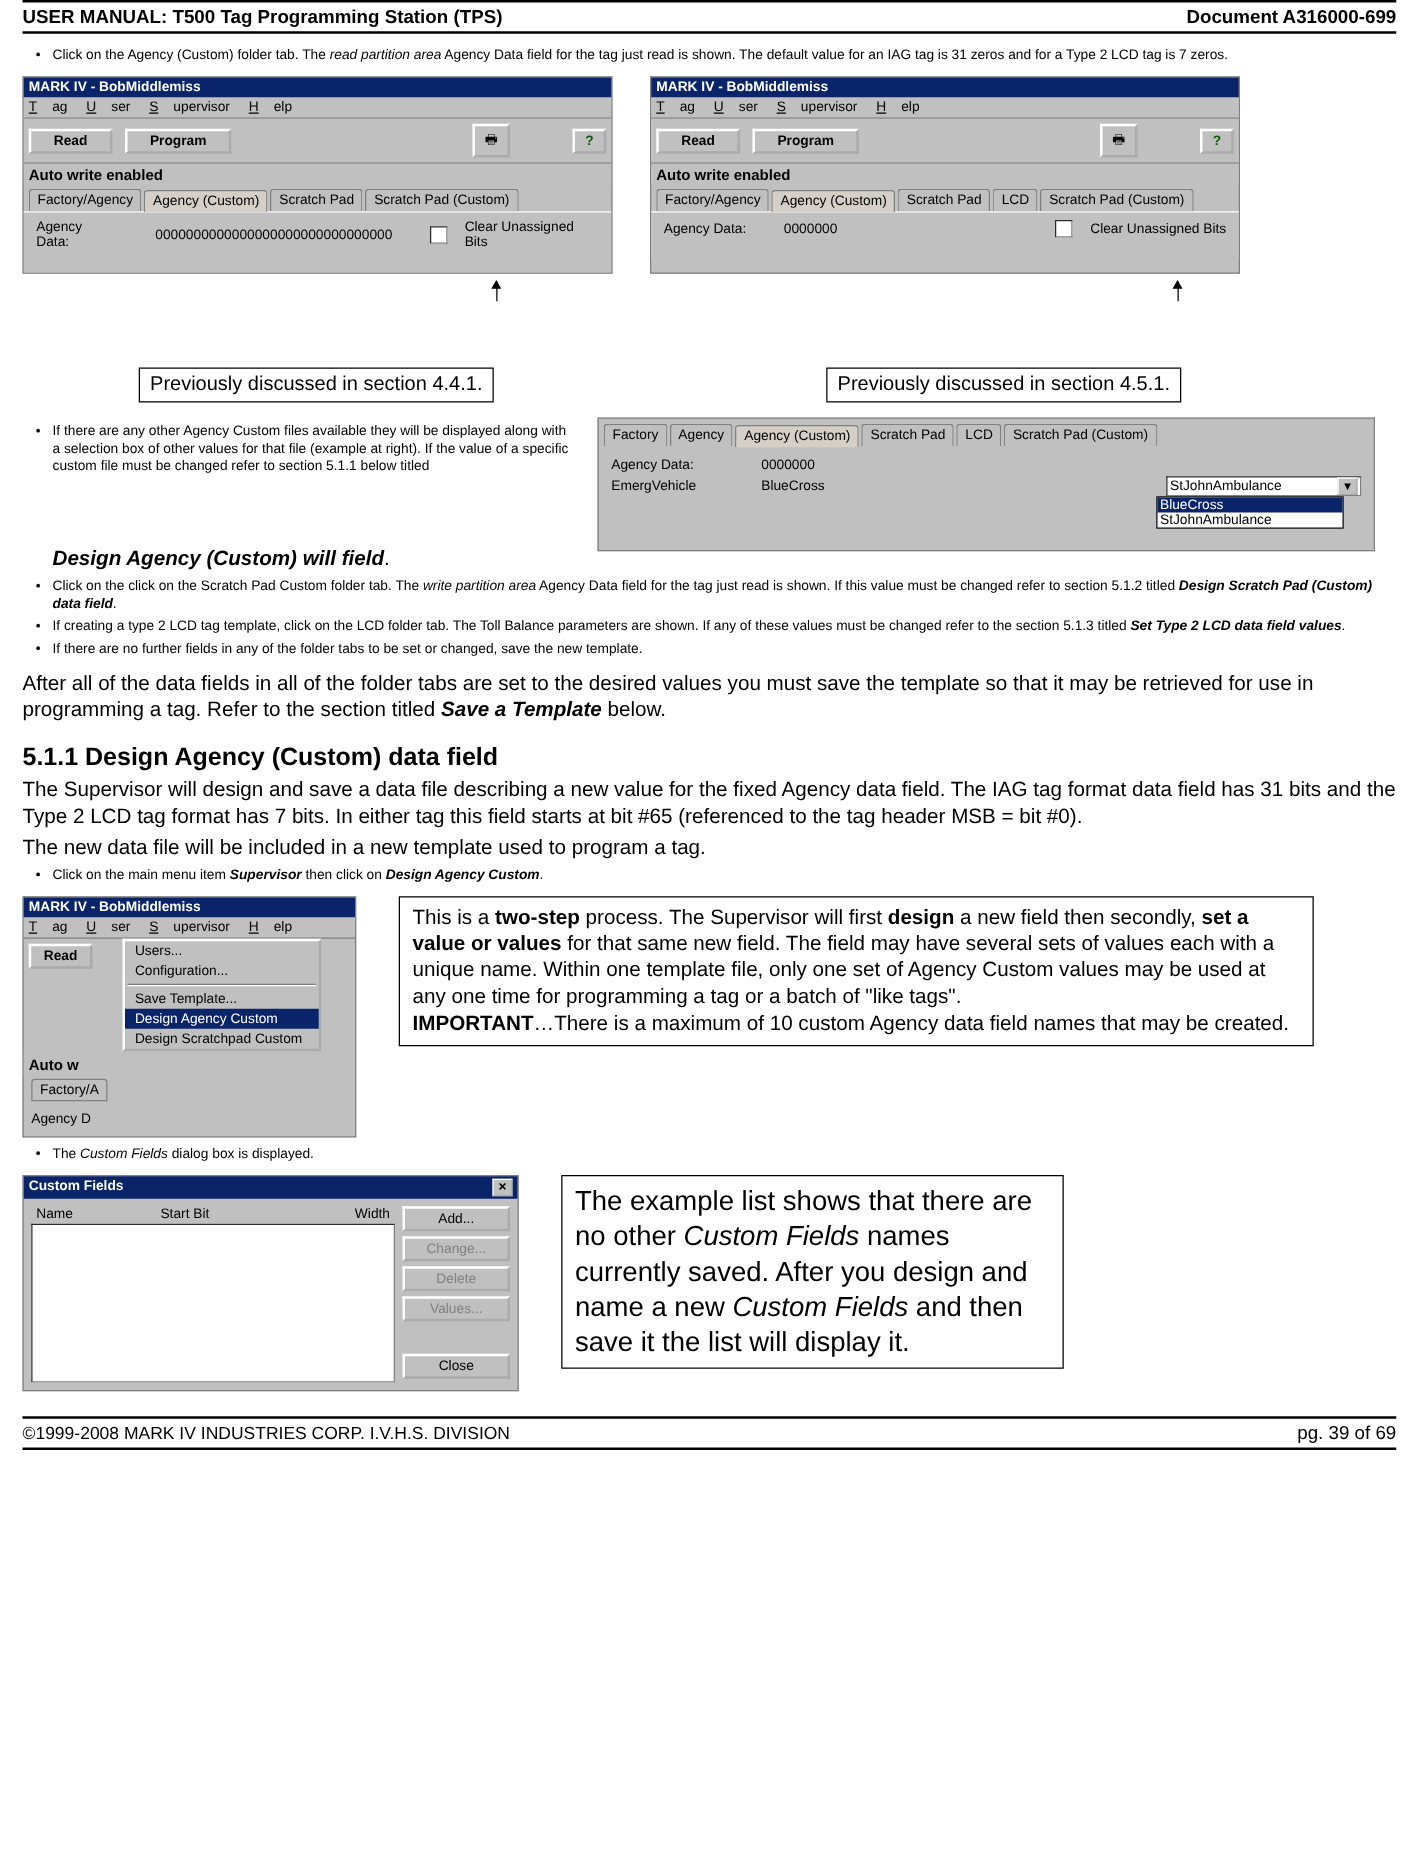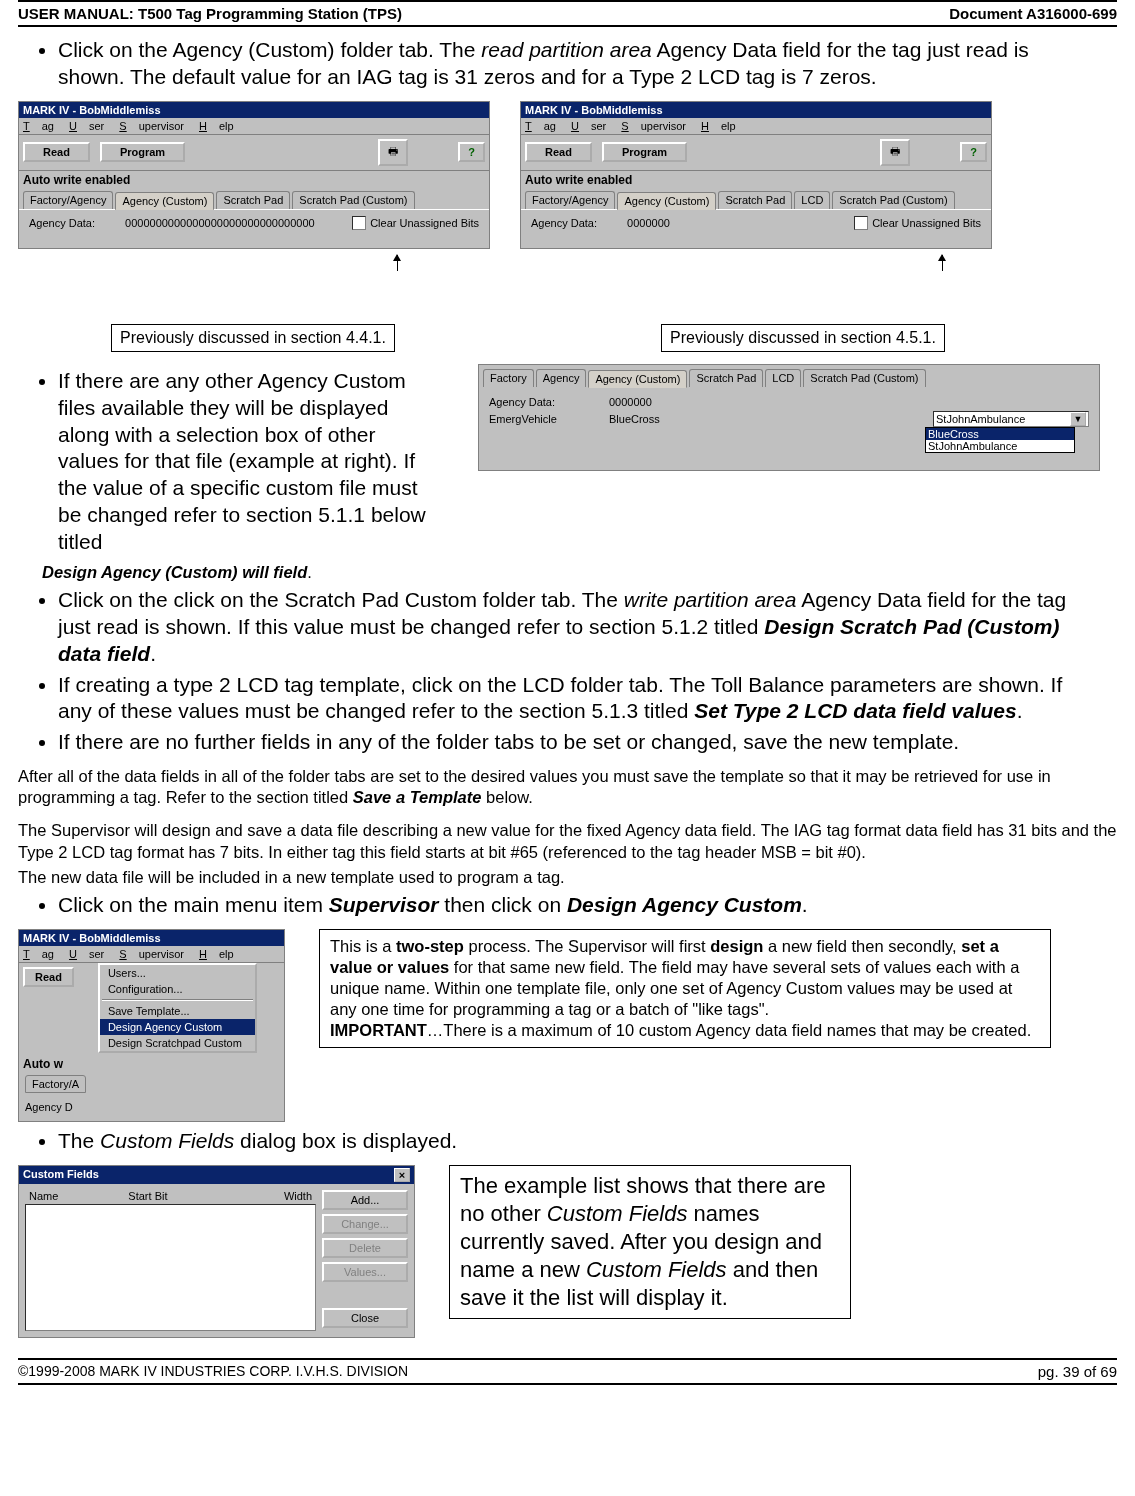--- a/index.html
+++ b/index.html
@@ -31,22 +31,22 @@
     justify-content: space-between;
     font-size: 15px;
     margin-top: 20px;
   }
   .footer-left { font-size: 14px; }
   ul.body-list {
     margin: 10px 0 10px 0;
     padding-left: 24px;
   }
   ul.body-list > li {
-    margin: 4px 16px;
-    font-size: 21px;
+    margin: 4px 0;
+    font-size: 11px;
     line-height: 1.28;
   }
   .body-para {
     font-size: 16.5px;
     line-height: 1.28;
     margin: 2px 0 12px 0;
   }
   .bold { font-weight: bold; }
   .italic { font-style: italic; }
   .section-heading {
@@ -137,21 +137,21 @@
     padding: 6px 10px 18px 10px;
     border-top: 1px solid #fff;
     font-size: 11px;
     display: flex;
     align-items: center;
     gap: 30px;
   }
   .checkbox95 {
     display: inline-flex;
     align-items: center;
-    gap: 4px;
+    gap: 14px;
     margin-left: auto;
   }
   .checkbox95 .box {
     width: 12px;
     height: 12px;
     background: #fff;
     border: 1px inset #808080;
     display: inline-block;
   }
 
@@ -517,20 +517,21 @@
     <li>
       <span>If creating a type 2 LCD tag template, click on the LCD folder tab. The Toll Balance parameters are shown. If any of these values must be changed refer to the section 5.1.3 titled </span><span class="bold italic">Set Type 2 LCD data field values</span><span>.</span>
     </li>
     <li>If there are no further fields in any of the folder tabs to be set or changed, save the new template.</li>
   </ul>
 
   <div class="body-para">
     <span>After all of the data fields in all of the folder tabs are set to the desired values you must save the template so that it may be retrieved for use in programming a tag. Refer to the section titled </span><span class="bold italic">Save a Template</span><span> below.</span>
   </div>
 
+  <div class="section-heading">5.1.1 Design Agency (Custom) data field</div>
   <div class="body-para">The Supervisor will design and save a data file describing a new value for the fixed Agency data field. The IAG tag format data field has 31 bits and the Type 2 LCD tag format has 7 bits. In either tag this field starts at bit #65 (referenced to the tag header MSB = bit #0).</div>
   <div class="body-para" style="margin-top:-8px;">The new data file will be included in a new template used to program a tag.</div>
 
   <ul class="body-list" style="margin-top:-8px;">
     <li>
       <span>Click on the main menu item </span><span class="bold italic">Supervisor</span><span> then click on </span><span class="bold italic">Design Agency Custom</span><span>.</span>
     </li>
   </ul>
 
   <div class="sup-flex">

